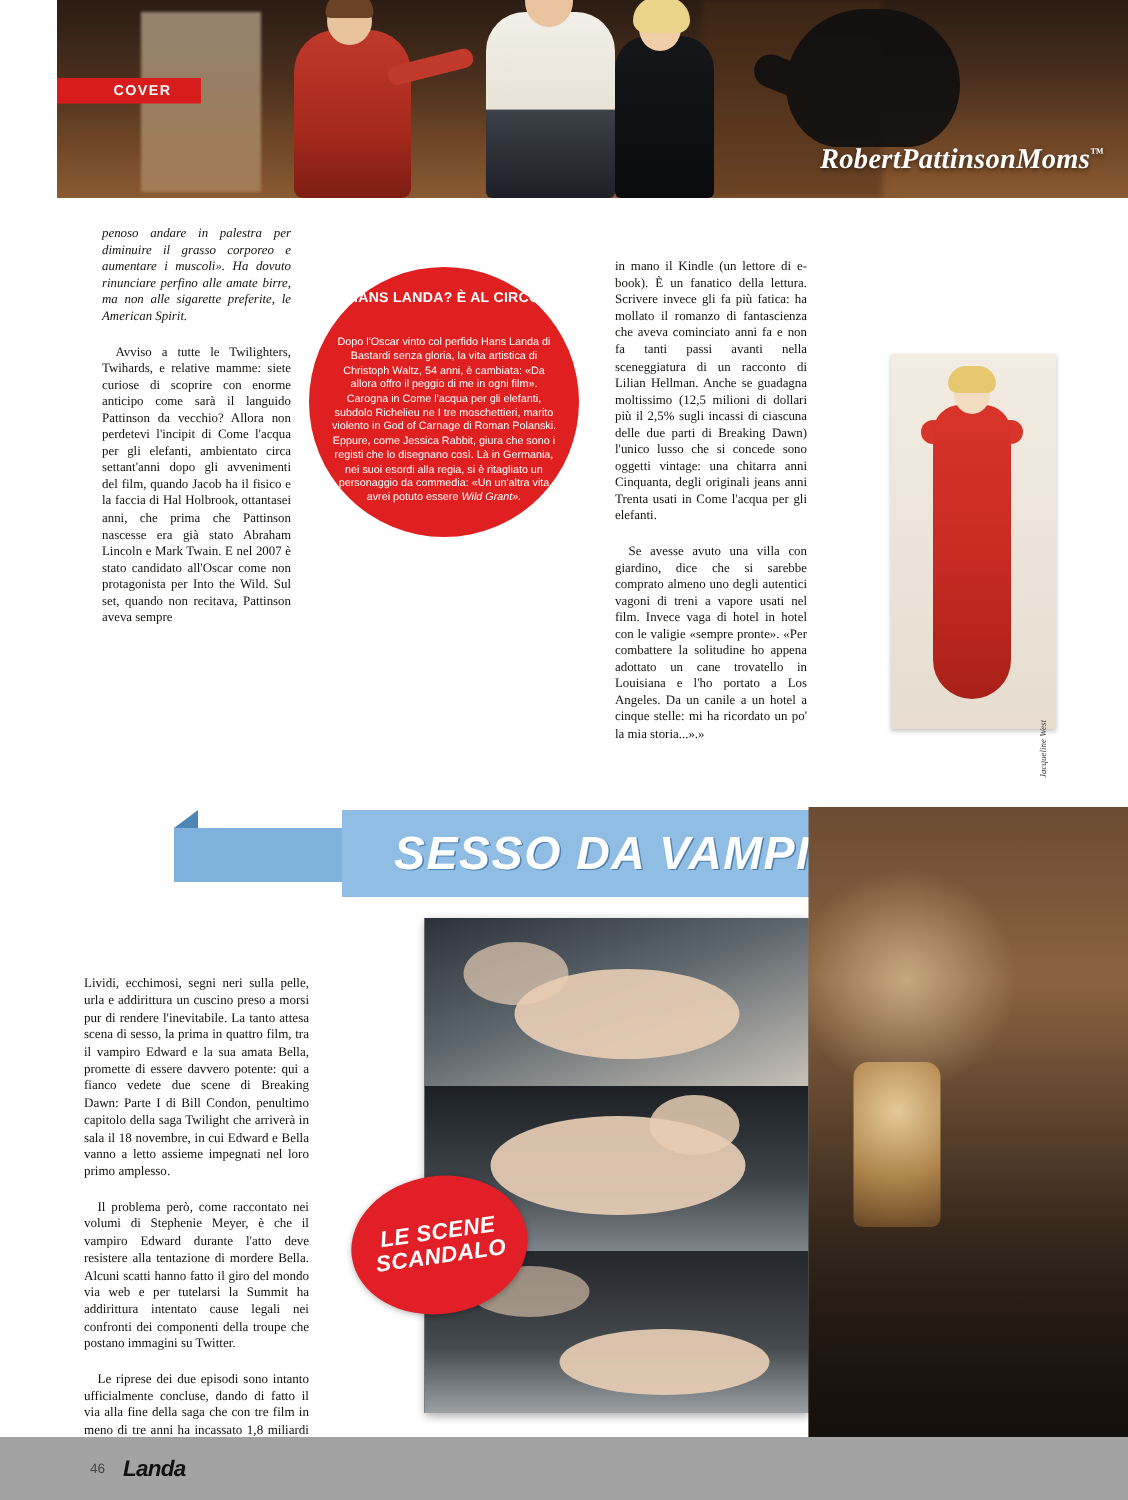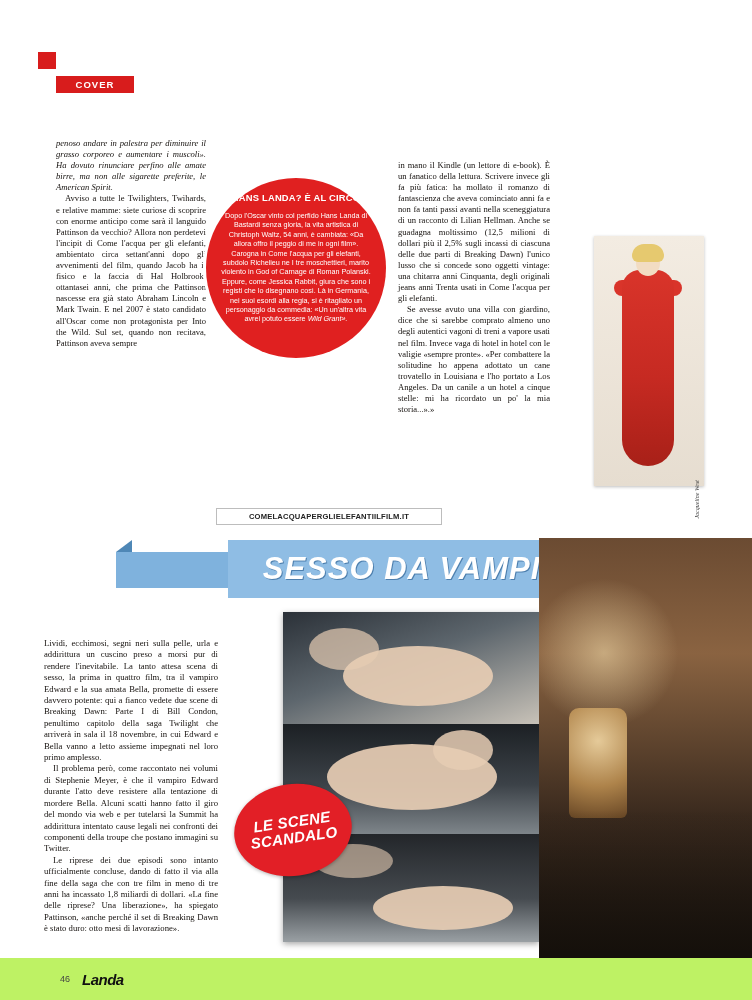--- a/index.html
+++ b/index.html
@@ -90,56 +90,56 @@
     font-style:italic;font-weight:bold;font-size:19px;color:#ffffff;
     text-shadow:0 1px 3px rgba(0,0,0,.55);
     letter-spacing:.2px;
   }
   .brand sup{font-size:9px;font-style:normal;}
 
   .cover-tag{
     position:absolute;left:56px;top:52px;width:78px;height:17px;
     background:#d81c1c;color:#fff;font-family:"Liberation Sans",sans-serif;
     font-weight:bold;font-size:9.5px;letter-spacing:1px;
-    display:flex;align-items:center;justify-content:center;margin-top:24px;
+    display:flex;align-items:center;justify-content:center;
   }
   .cover-tag-tail{
     position:absolute;left:38px;top:52px;width:18px;height:17px;background:#d81c1c;
   }
 
   
   .col{
     position:absolute;
     font-family:"Liberation Serif",serif;
     font-size:8.6px;line-height:11.1px;color:#15110e;
     text-align:justify;
     -webkit-hyphens:auto;hyphens:auto;
   }
-  .col p{margin:0;text-indent:9px;}
+  .col p{margin:12px;text-indent:9px;}
   .col p.first{text-indent:0;}
   .col i{font-style:italic;}
 
   #col1{left:56px;top:138px;width:150px;}
   #col3{left:398px;top:160px;width:152px;}
 
   
   .circle-callout{
     position:absolute;left:206px;top:178px;width:180px;height:180px;
     background:#e02020;border-radius:50%;
     color:#fff;
     padding:0;
     box-shadow:0 0 0 3px #fff;
   }
   .circle-callout .inner{
     position:absolute;left:14px;top:14px;width:152px;height:152px;
     font-family:"Liberation Sans",sans-serif;
     font-size:7.2px;line-height:9.4px;text-align:center;color:#fff;
   }
   .circle-callout .ttl{
-    display:block;font-weight:bold;font-size:9.4px;line-height:11px;margin-bottom:8px;
+    display:block;font-weight:bold;font-size:9.4px;line-height:11px;margin-bottom:20px;
     letter-spacing:.2px;
   }
   .circle-callout .sig{font-style:italic;}
 
   
   .rcap{
     position:absolute;left:600px;top:140px;width:86px;
     font-family:"Liberation Sans",sans-serif;
     font-size:7.4px;line-height:9.4px;color:#111;
   }
@@ -254,40 +254,62 @@
     position:absolute;left:-10px;top:40px;width:150px;height:150px;
     background:radial-gradient(circle,#f8e2b0 0%, rgba(248,226,176,0) 70%);
     opacity:.55;
   }
   .rp-dark{
     position:absolute;left:0;bottom:0;width:213px;height:190px;
     background:linear-gradient(180deg,rgba(20,14,10,0) 0%, #15100b 75%);
   }
 
   .footer{
-    position:absolute;left:0;bottom:0;width:752px;height:42px;background:#bef264;
+    position:absolute;left:0;bottom:0;width:752px;height:42px;background:#a3a3a3;
   }
   .folio{
     position:absolute;left:60px;bottom:16px;
     font-family:"Liberation Sans",sans-serif;font-size:9px;color:#444;
   }
   .logo-ciak{
     position:absolute;left:82px;bottom:12px;
     font-family:"Liberation Sans",sans-serif;font-weight:bold;font-style:italic;
     font-size:15px;color:#111;letter-spacing:-.5px;
   }
   .white-left{
     position:absolute;left:0;top:0;width:38px;height:1000px;background:#ffffff;
   }
 </style>
 </head>
 <body>
 
 <div class="page">
 
+  <div class="top-photo">
+    <div class="tp-right"></div>
+    <div class="tp-window"></div>
+    <div class="tp-blur1"></div>
+
+    <div class="fig fig-red">
+      <div class="head"></div>
+      <div class="hair"></div>
+      <div class="arm"></div>
+    </div>
+    <div class="fig fig-dark">
+      <div class="head"></div>
+
+    </div>
+    <div class="fig fig-black">
+      <div class="head"></div>
+      <div class="hair"></div>
+    </div>
+
+    <div class="silhouette"></div>
+    <div class="brand"><span>RobertPattinsonMoms</span><sup>™</sup></div>
+  </div>
 
   <div class="white-left"></div>
   <div class="cover-tag-tail"></div>
   <div class="cover-tag">COVER</div>
 
   <div class="col" id="col1">
     <p class="first"><i>penoso andare in palestra per diminuire il grasso corporeo e aumentare i muscoli». Ha dovuto rinunciare perfino alle amate birre, ma non alle sigarette preferite, le American Spirit.</i></p>
     <p><span>Avviso a tutte le Twilighters, Twihards, e relative mamme: siete curiose di scoprire con enorme anticipo come sarà il languido Pattinson da vecchio? Allora non perdetevi l'incipit di Come l'acqua per gli elefanti, ambientato circa settant'anni dopo gli avvenimenti del film, quando Jacob ha il fisico e la faccia di Hal Holbrook, ottantasei anni, che prima che Pattinson nascesse era già stato Abraham Lincoln e Mark Twain. E nel 2007 è stato candidato all'Oscar come non protagonista per Into the Wild. Sul set, quando non recitava, Pattinson aveva sempre</span></p>
   </div>
 
@@ -306,21 +328,20 @@
 
 
   <div class="sketch">
     <div class="shoulder"></div>
     <div class="figure"></div>
     <div class="head"></div>
     <div class="hair"></div>
     <div class="sign">Jacqueline West</div>
   </div>
 
-  <div class="url-bar">COMELACQUAPERGLIELEFANTIILFILM.IT</div>
 
   <div class="banner-wrap">
     <div class="ribbon-left"></div>
     <div class="ribbon-right"></div>
     <div class="banner">
       <div class="title">SESSO DA VAMPIRI</div>
     </div>
   </div>
 
   <div class="col" id="col4">

